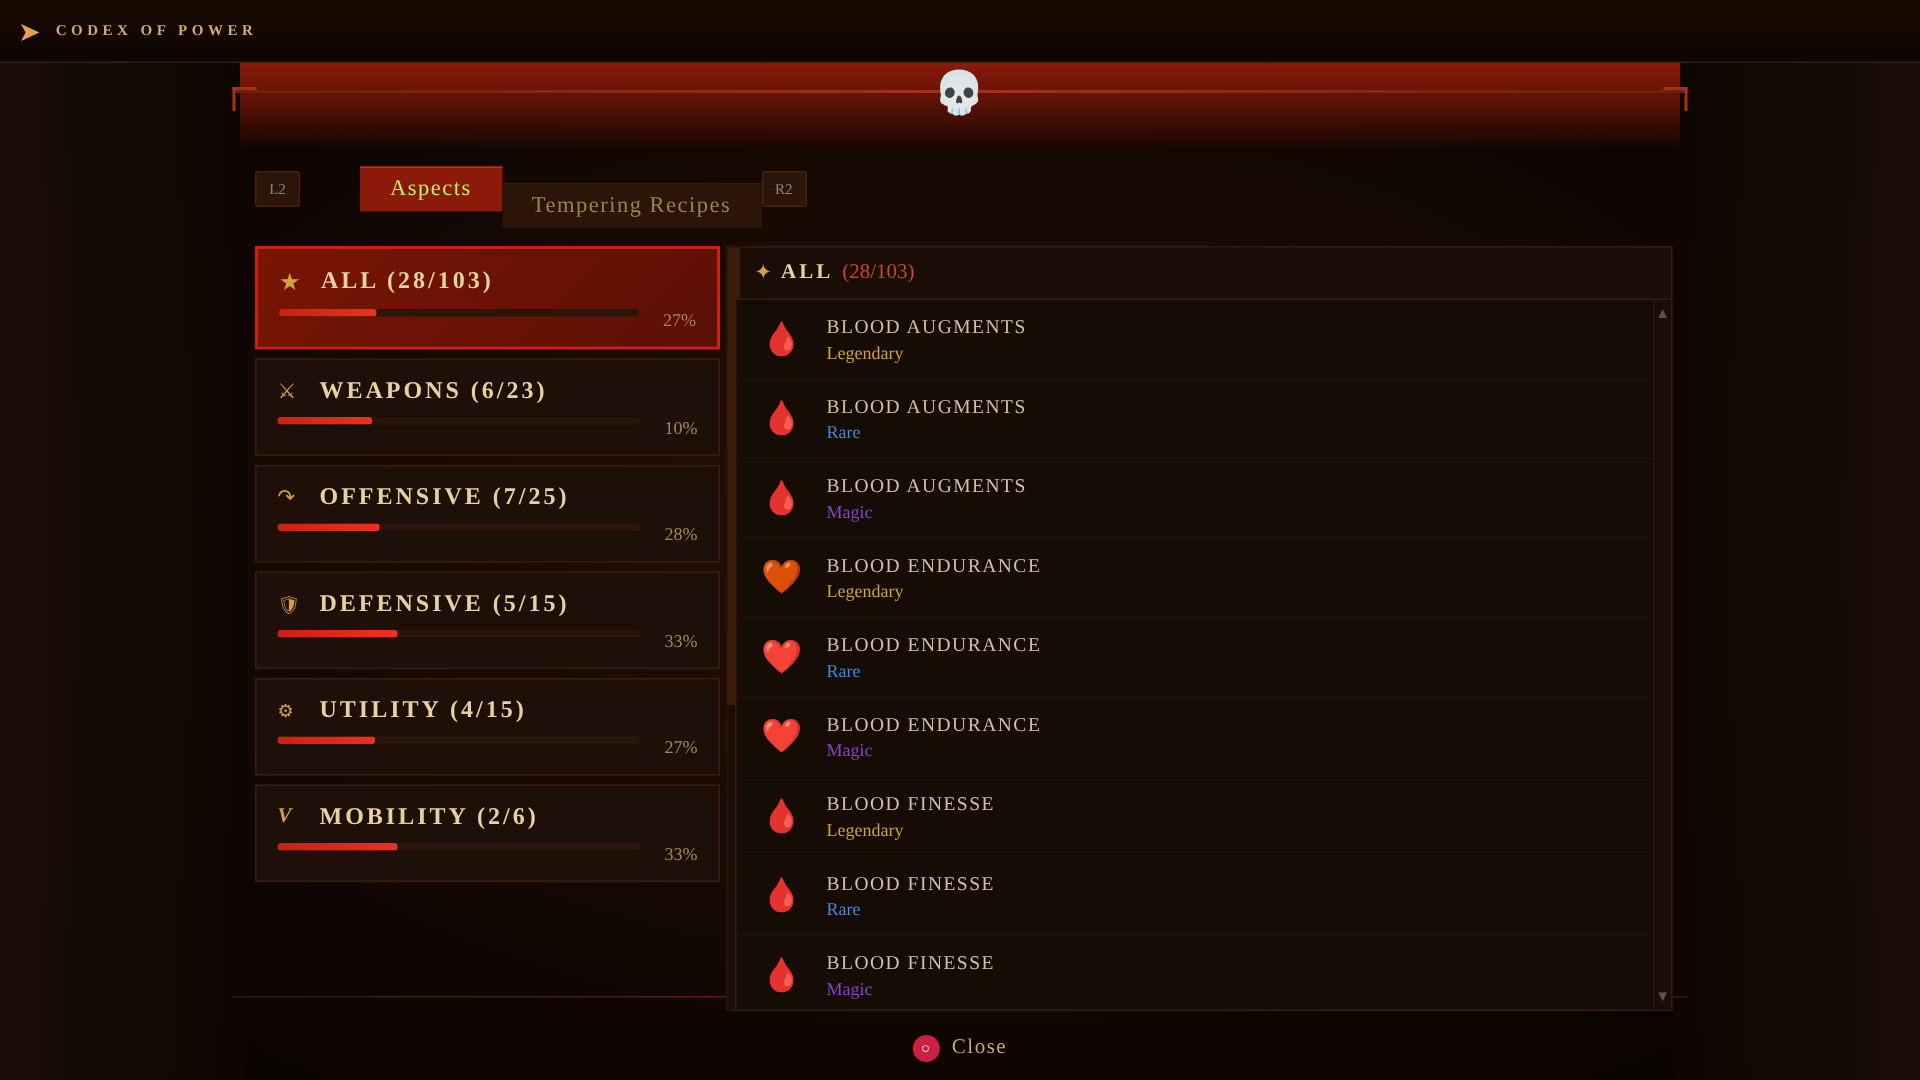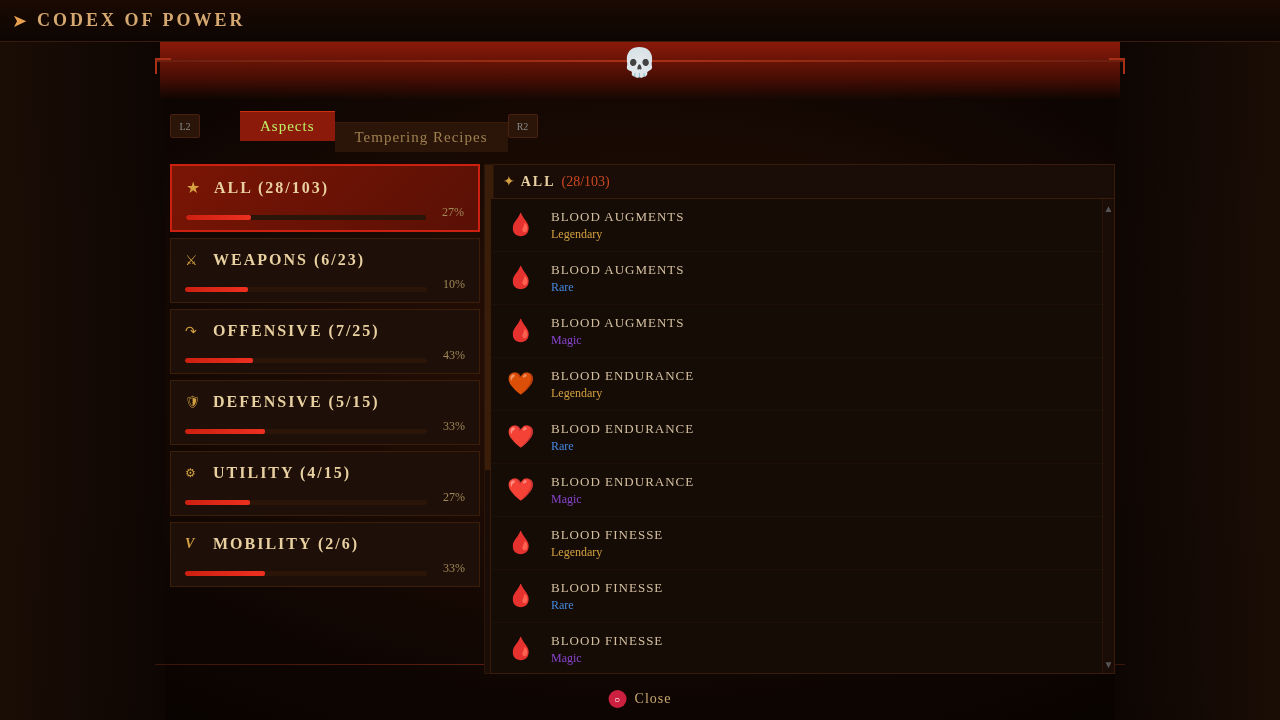--- a/index.html
+++ b/index.html
@@ -50,21 +50,21 @@
     }
 
     .top-banner-arrow {
       color: #e8a050;
       font-size: 18px;
       margin-right: 10px;
     }
 
     .top-banner-title {
       color: #d4a870;
-      font-size: 18px;
+      font-size: 10px;
       letter-spacing: 3px;
       font-weight: bold;
       text-transform: uppercase;
     }
 
     
     .red-top-bar {
       position: absolute;
       top: 42px;
       left: 160px; right: 160px;
@@ -189,21 +189,21 @@
     .category-name {
       color: #e8d0a0;
       font-size: 16px;
       font-weight: bold;
       letter-spacing: 2px;
       text-transform: uppercase;
     }
 
     .progress-row {
       display: flex;
-      align-items: flex-end;
+      align-items: flex-start;
       gap: 6px;
     }
 
     .progress-bar-bg {
       flex: 1;
       height: 5px;
       background: #2a1508;
       border-radius: 2px;
       overflow: hidden;
     }
@@ -484,21 +484,21 @@
 
       <div class="category-item">
         <div class="category-header">
           <span class="category-icon" style="font-size:14px;">↷</span>
           <span class="category-name">OFFENSIVE (7/25)</span>
         </div>
         <div class="progress-row">
           <div class="progress-bar-bg">
             <div class="progress-bar-fill" style="width:28%"></div>
           </div>
-          <span class="progress-pct">43%</span>
+          <span class="progress-pct">28%</span>
         </div>
       </div>
 
       <div class="category-item">
         <div class="category-header">
           <span class="category-icon" style="font-size:12px;">🛡</span>
           <span class="category-name">DEFENSIVE (5/15)</span>
         </div>
         <div class="progress-row">
           <div class="progress-bar-bg">

